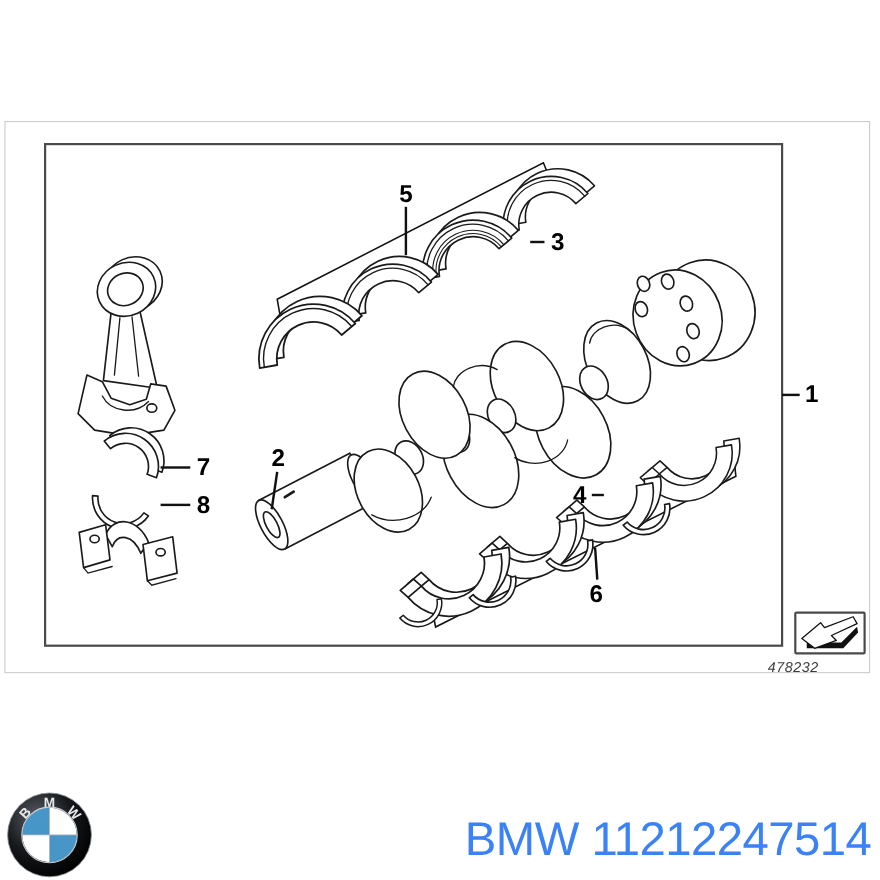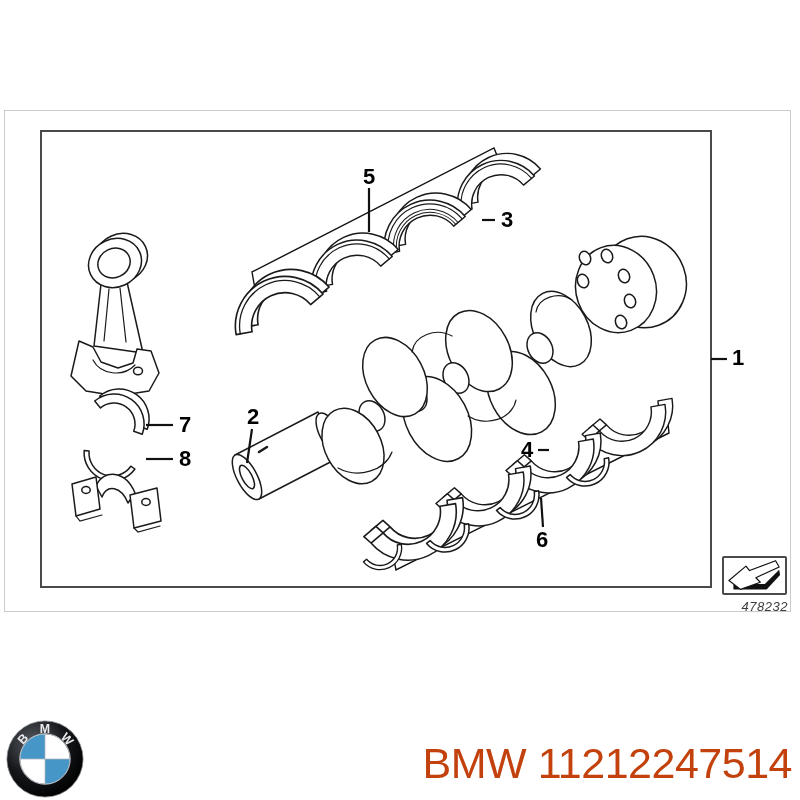--- a/index.html
+++ b/index.html
@@ -5,35 +5,35 @@
   html,body{margin:0;padding:0;}
   body{width:800px;height:800px;background:#ffffff;position:relative;overflow:hidden;
        font-family:"Liberation Sans", sans-serif;}
   
   .outer-box{position:absolute;left:4px;top:110px;width:785px;height:500px;
              border:1px solid #cbcbcb;background:transparent;}
   .inner-rect{position:absolute;left:40px;top:130px;width:668px;height:454px;
               border:2px solid #4a4a4a;background:transparent;}
   .arrow-box{position:absolute;left:722px;top:556px;width:61px;height:35px;
              border:2px solid #4a4a4a;border-radius:2px;background:#fff;}
-  .frame-code{position:absolute;left:698px;top:599px;width:90px;text-align:right;
+  .frame-code{position:absolute;left:698px;top:599px;width:90px;text-align:left;
               font-size:13px;font-style:italic;color:#3c3c3c;letter-spacing:0.5px;}
   
   #diagram-svg{position:absolute;left:0;top:0;pointer-events:none;}
   .ln{fill:#ffffff;stroke:#1a1a1a;stroke-width:1.5;stroke-linejoin:round;}
   .lnf{fill:none;stroke:#1a1a1a;stroke-width:1.2;stroke-linecap:round;}
   .lead{stroke:#111111;stroke-width:2.2;fill:none;}
   .brk{stroke:#111111;stroke-width:1.4;fill:none;}
   
   .callout{position:absolute;width:22px;text-align:center;font-size:22px;line-height:22px;
            font-weight:bold;color:#000;}
   
   .logo-wrap{position:absolute;left:5px;top:719px;width:80px;height:80px;}
   .title{position:absolute;right:8px;top:742px;font-size:43px;line-height:43px;
-         color:#c2410c;white-space:nowrap;letter-spacing:-0.5px;}
+         color:#3b82f6;white-space:nowrap;letter-spacing:-0.5px;}
 </style>
 </head>
 <body>
 
 <div class="outer-box"></div>
 <div class="inner-rect"></div>
 
 <svg id="diagram-svg" width="800" height="800" viewBox="0 0 800 800">
   <defs>
     <path id="shell" d="M-44.4,-11.9 A46,46 0 0 1 44.4,-11.9 L29.9,-8 A31,31 0 0 0 -29.9,-8 Z"></path>

